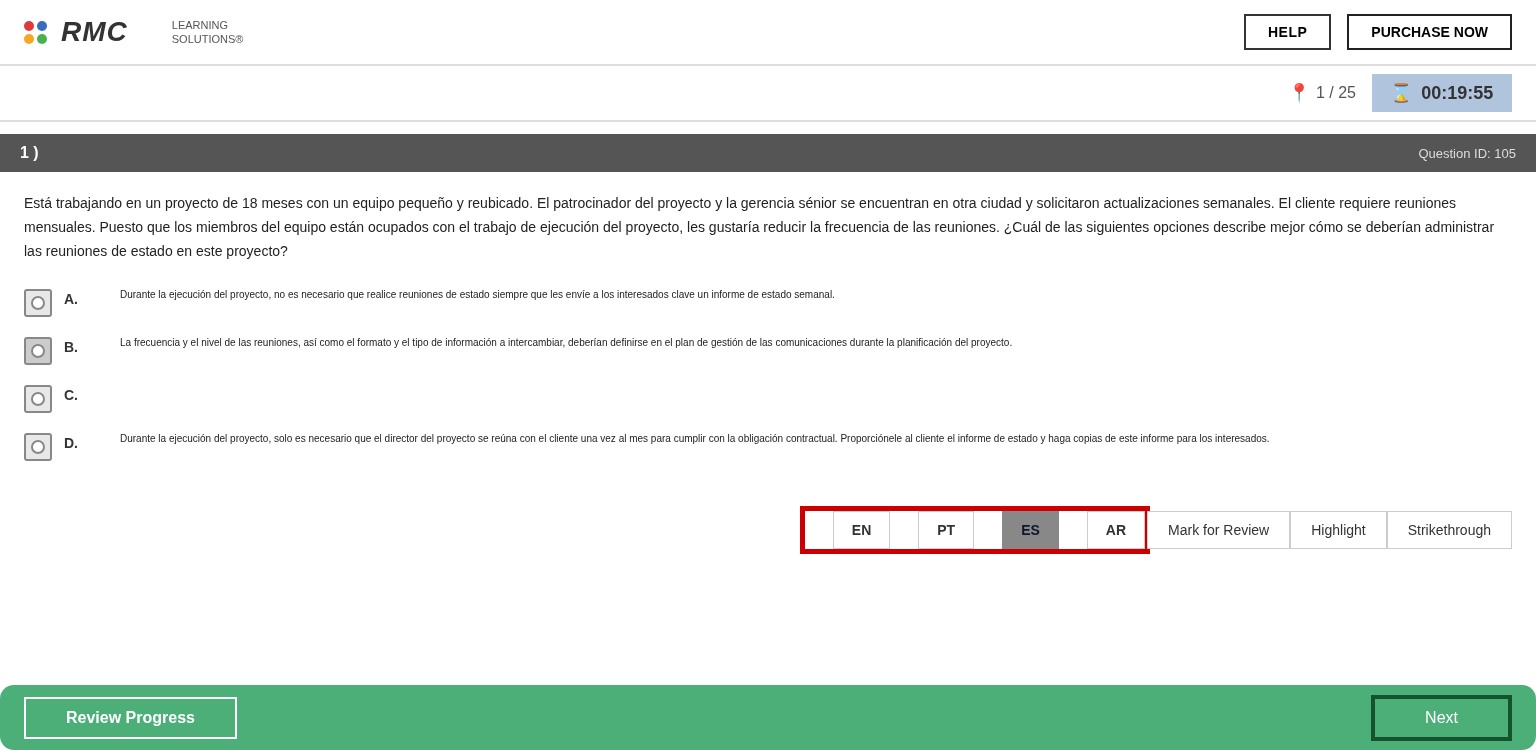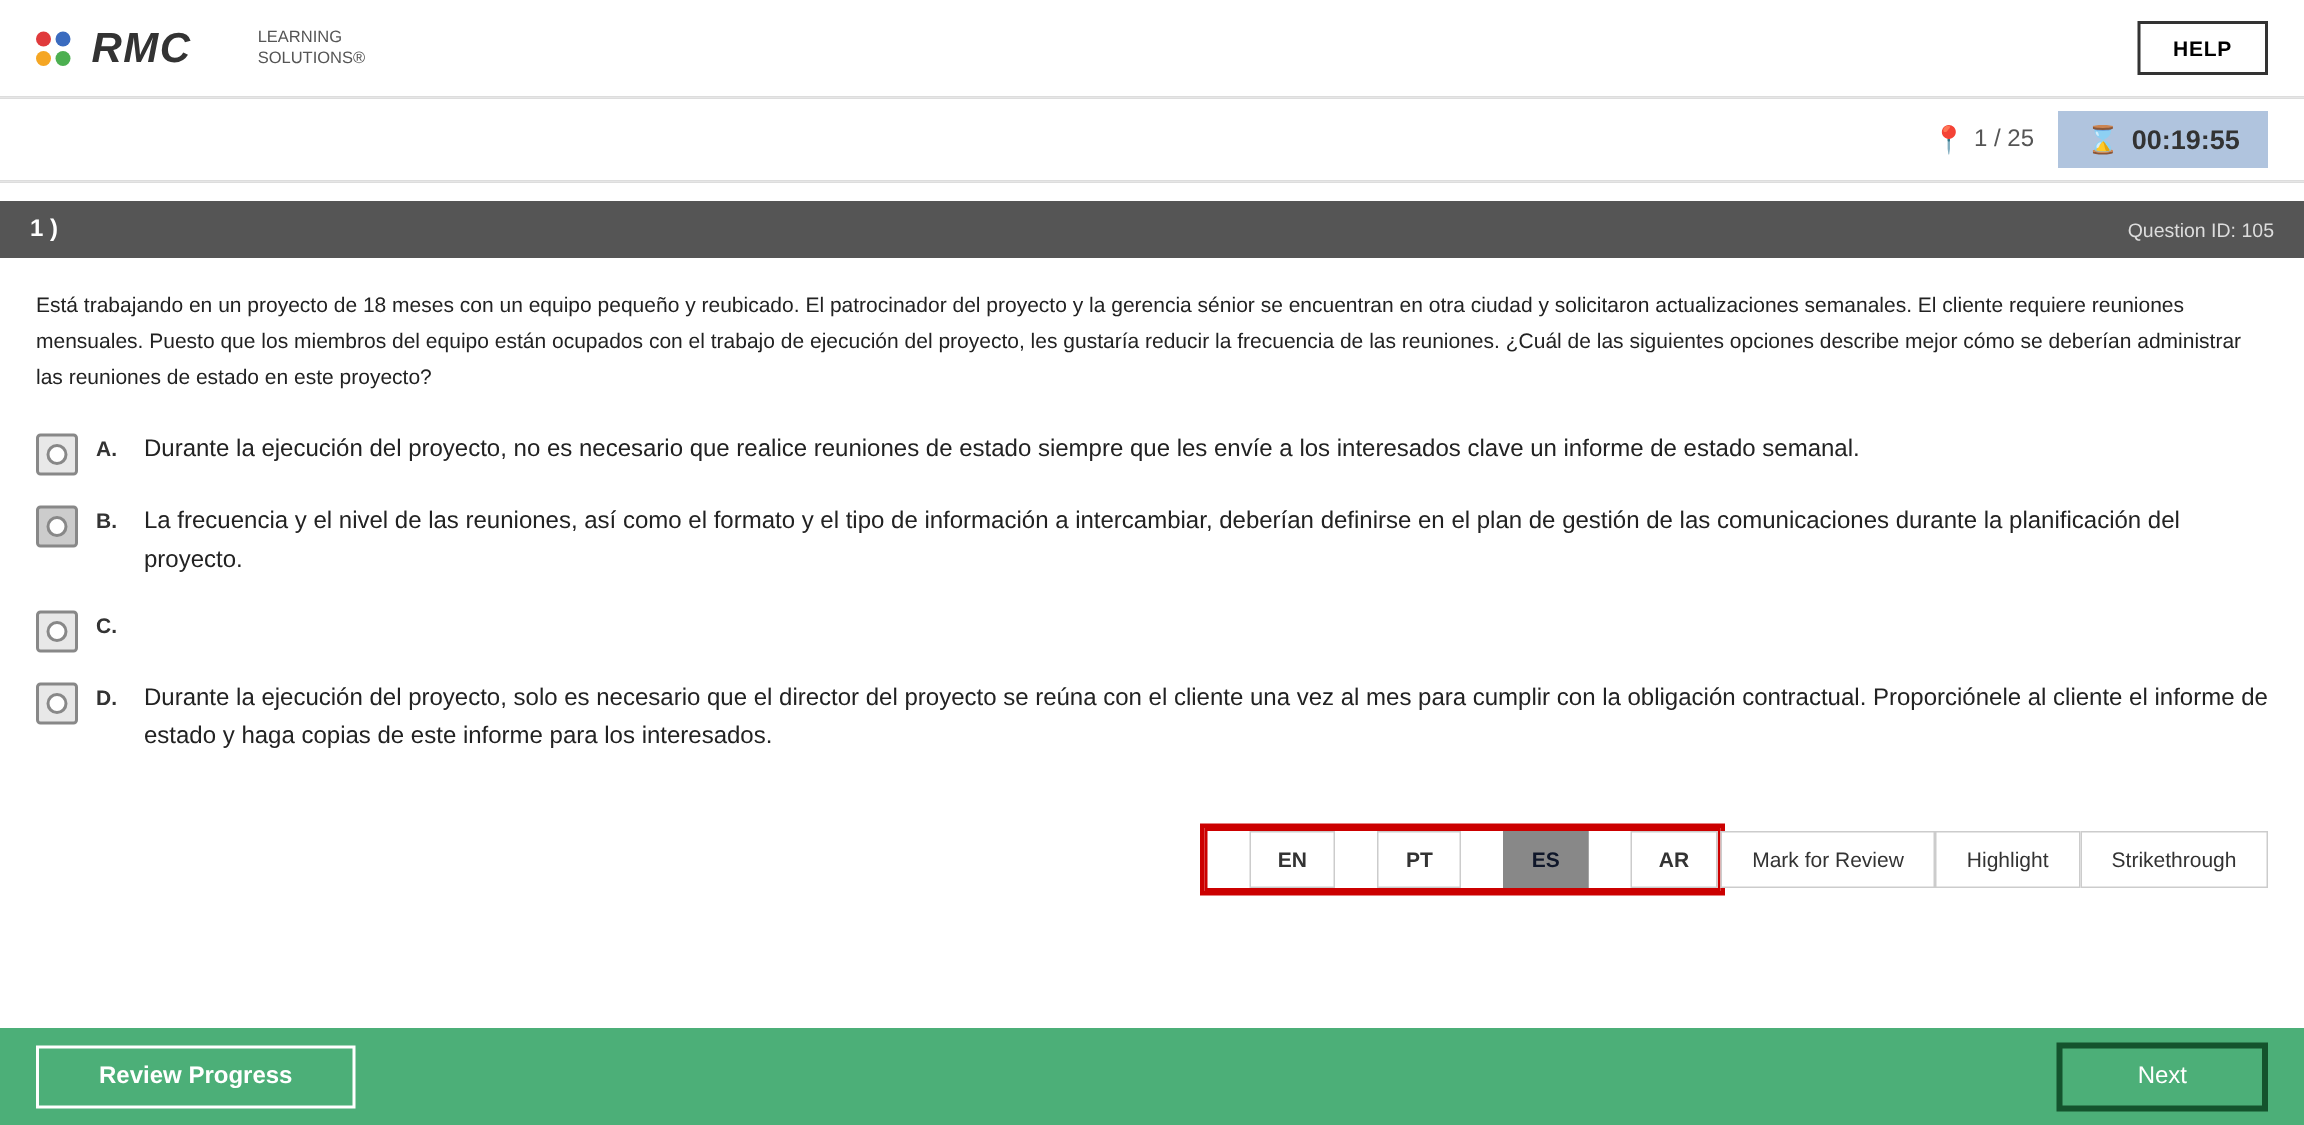--- a/index.html
+++ b/index.html
@@ -173,23 +173,24 @@
       border-radius: 50%;
       background: #fff;
     }
     .option-label {
       font-weight: bold;
       font-size: 14px;
       min-width: 20px;
       margin-top: 4px;
     }
     .option-text {
-      font-size: 16px;
+      font-size: 10px;
       line-height: 1.6;
       color: #222;
+      margin-left: 24px;
     }
     .option-text.blue-text { color: #1a5fa8; }
 
     
     .tools-row {
       display: flex;
       justify-content: flex-end;
       align-items: center;
       padding: 10px 24px 16px;
       gap: 0;
@@ -229,20 +230,21 @@
       background: #4caf78;
       display: flex;
       justify-content: space-between;
       align-items: center;
       padding: 0 24px;
       height: 65px;
       position: fixed;
       bottom: 0;
       left: 0;
       width: 1536px;
+      border-radius: 14px;
     }
     .footer-btn {
       border: 2px solid #fff;
       background: transparent;
       color: #fff;
       padding: 10px 40px;
       font-size: 16px;
       font-weight: bold;
       cursor: pointer;
     }
@@ -277,20 +279,21 @@
       </div>
     </div>
     <span class="logo-text-rmc">RMC</span>
     <div>
       <div class="logo-text-sub">LEARNING</div>
       <div class="logo-text-sub">SOLUTIONS®</div>
     </div>
   </div>
   <div class="header-buttons">
     <button class="btn-outline">HELP</button>
+    <button class="btn-outline-dark">PURCHASE NOW</button>
   </div>
 </div>
 
 <div class="divider"></div>
 
 <div class="timer-row">
   <div class="question-counter">
     <span class="pin-icon">📍</span>
     <span>1 / 25</span>
   </div>

